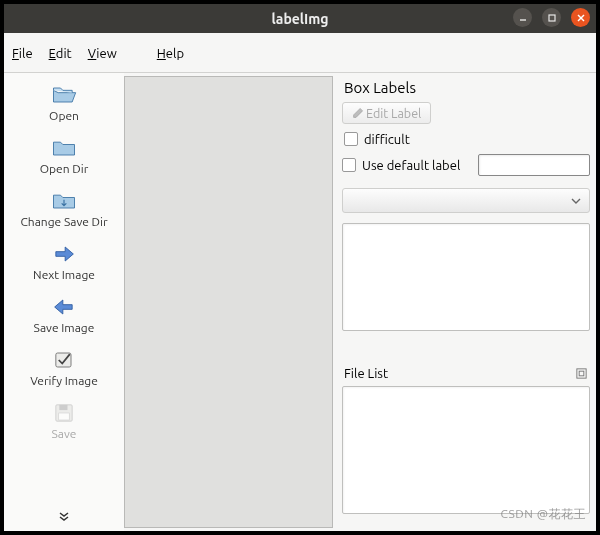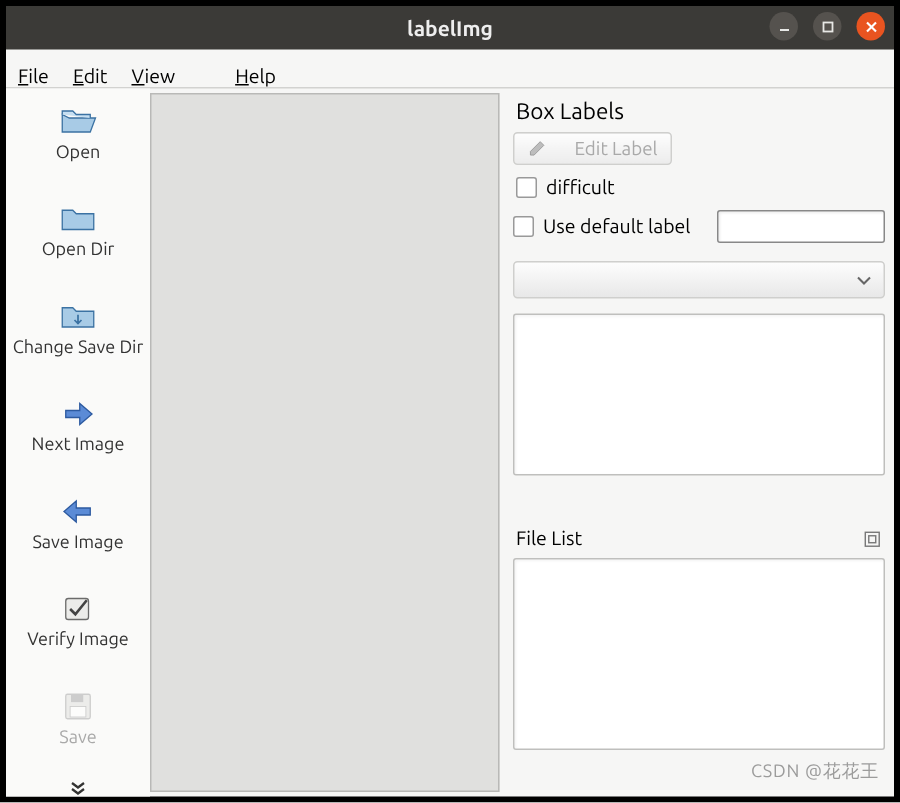--- a/index.html
+++ b/index.html
@@ -3,32 +3,32 @@
 <meta charset="utf-8">
 <style>
   * { box-sizing: border-box; font-family: "Ubuntu", "DejaVu Sans", sans-serif; }
   body { margin:0; background:#f0f0f0; }
   .window { width:600px; height:535px; background:#f6f6f5; display:flex; flex-direction:column; border:4px solid #000000; }
   .titlebar { height:29px; background:#3b3a37; color:#eee; display:flex; align-items:center; position:relative; }
   .title { flex:1; text-align:center; font-size:14px; font-weight:600; }
   .winctrls { position:absolute; right:6px; top:4px; display:flex; gap:10px; }
   .winbtn { width:19px; height:19px; border-radius:50%; display:flex; align-items:center; justify-content:center; font-size:11px; color:#e8e8e6; background:#55524e; }
   .winbtn.close { background:#e95420; color:#fff; }
-  .menubar { height:26px; display:flex; align-items:flex-end; gap:16px; padding:0 8px; font-size:13px; border-bottom:1px solid #d2d2d0; background:#f6f6f5; }
+  .menubar { height:40px; display:flex; align-items:center; gap:16px; padding:0 8px; font-size:13px; border-bottom:1px solid #d2d2d0; background:#f6f6f5; }
   .menuitem .ul { text-decoration:underline; }
   .content { flex:1; display:flex; min-height:0; }
-  .leftbar { width:96px; background:#fafaf9; display:flex; flex-direction:column; align-items:center; padding-top:4px; gap:12px; overflow:hidden; }
+  .leftbar { width:120px; background:#fafaf9; display:flex; flex-direction:column; align-items:center; padding-top:4px; gap:0; overflow:hidden; }
   .tbtn { width:100%; display:flex; flex-direction:column; align-items:center; padding:4px 2px 8px; font-size:12px; color:#333; }
   .tbtn.disabled { color:#a9a9a9; }
   .tbtn svg { width:28px; height:28px; }
   .more { font-size:14px; font-weight:bold; margin-top:auto; margin-bottom:6px; }
   .canvas { flex:1; background:#e0e0de; border:1px solid #b9b9b7; margin:3px 3px 3px 0; }
   .rightpane { width:260px; display:flex; flex-direction:column; padding:4px 6px 4px 6px; gap:6px; font-size:13px; }
   .section-title { font-size:15px; padding:2px 0 0 2px; }
-  .edit-label-btn { display:inline-flex; align-items:flex-start; gap:18px; border:1px solid #cfcfcd; background:linear-gradient(#fdfdfd,#ececec); color:#a9a9a9; padding:3px 9px; border-radius:3px; font-size:12.5px; }
+  .edit-label-btn { display:inline-flex; align-items:flex-start; gap:1px; border:1px solid #cfcfcd; background:linear-gradient(#fdfdfd,#ececec); color:#a9a9a9; padding:3px 9px; border-radius:3px; font-size:12.5px; }
   .chk { display:flex; align-items:center; gap:6px; padding:2px; font-size:13px; }
   .chkbox { width:14px; height:14px; border:1px solid #999; background:#fff; border-radius:2px; }
   .inline { display:flex; align-items:center; gap:18px; }
   .textin { height:22px; border:1px solid #888; background:#fff; border-radius:2px; flex:1; min-width:110px; box-shadow:inset 1px 1px 2px rgba(0,0,0,0.08); }
   .dropdown { height:25px; border:1px solid #cfcfcd; background:linear-gradient(#fdfdfd,#e8e8e8); border-radius:3px; display:flex; align-items:center; justify-content:flex-end; padding:0 8px; margin-top:6px; }
   .listbox { border:1px solid #bfbfbd; background:#fff; border-radius:2px; box-shadow:inset 1px 1px 2px rgba(0,0,0,0.05); }
   .listbox.labels { height:108px; margin-top:4px; }
   .filelist-head { display:flex; align-items:center; justify-content:space-between; padding:0 2px;margin-top:29px; }
   .listbox.files { height:128px; }
   .watermark { position:absolute; right:14px; bottom:12px; font-size:12px; color:rgba(120,120,120,0.72); pointer-events:none; letter-spacing:0.5px; }

